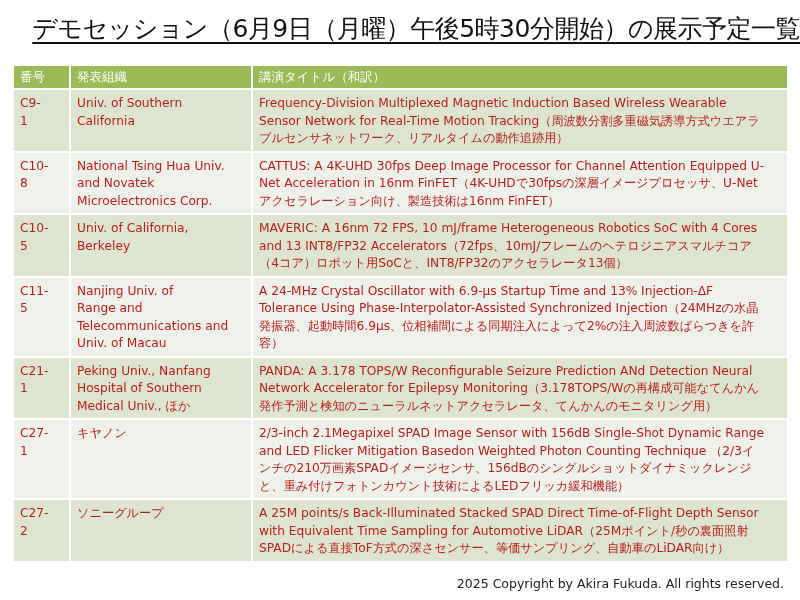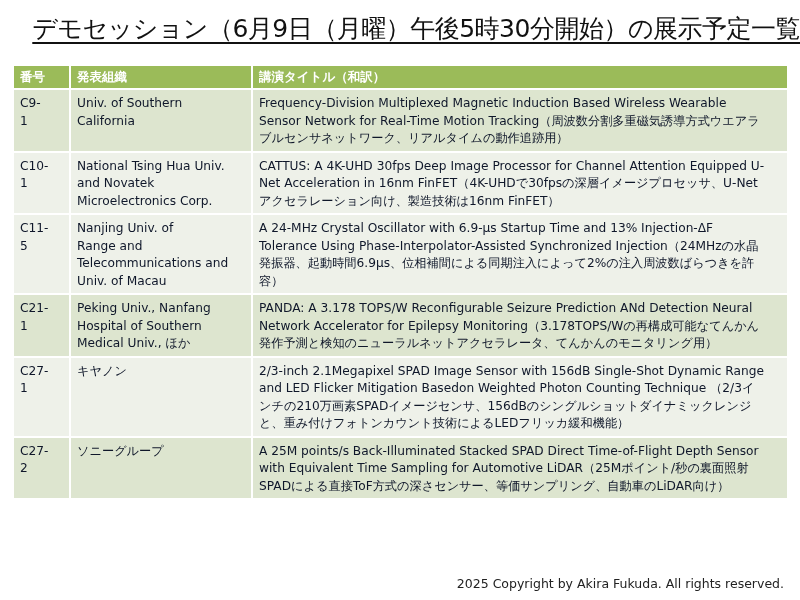--- a/index.html
+++ b/index.html
@@ -13,27 +13,27 @@
     font-family: "DejaVu Sans", sans-serif;
   }
   .title span { text-decoration: underline; text-underline-offset: 5px; text-decoration-thickness: 2px; }
   table.schedule {
     position: absolute; left: 14px; top: 66px; width: 773px;
     border-collapse: separate; border-spacing: 0;
     font-size: 12.2px; line-height: 17.5px; table-layout: fixed;
     font-family: "DejaVu Sans", sans-serif;
   }
   table.schedule th {
-    background: #9bbb59; color: #ffffff; font-weight: bold; text-align: left;
+    background: #9bbb59; color: #ffffff; font-weight: normal; text-align: left;
     height: 22px; padding: 0 6px; font-size: 12.5px;
     border-right: 2px solid #ffffff; border-bottom: 2px solid #ffffff; margin-top: 48px;
   }
   table.schedule th:last-child, table.schedule td:last-child { border-right: none; }
   table.schedule td {
-    vertical-align: top; padding: 5px 22px 3px 6px; color: #0f172a;
+    vertical-align: top; padding: 5px 22px 3px 6px; color: #b91c1c;
     border-right: 2px solid #ffffff; border-bottom: 2px solid #ffffff;
   }
   table.schedule tr.odd td { background: #dde5cf; }
   table.schedule tr.even td { background: #eef1e9; }
   col.c-id { width: 57px; }
   col.c-org { width: 182px; }
   .org { white-space: pre-line; }
   .footer {
     position: absolute; right: 16px; top: 576px; font-size: 12.5px; color: #222;
     font-family: "DejaVu Sans", sans-serif;
@@ -59,25 +59,30 @@
       <th>講演タイトル（和訳）</th>
     </tr>
   </thead>
   <tbody>
     <tr class="odd" style="height:60px">
       <td>C9-1</td>
       <td class="org">Univ. of Southern California</td>
       <td>Frequency-Division Multiplexed Magnetic Induction Based Wireless Wearable Sensor Network for Real-Time Motion Tracking（周波数分割多重磁気誘導方式ウエアラブルセンサネットワーク、リアルタイムの動作追跡用）</td>
     </tr>
     <tr class="even" style="height:60px">
-      <td>C10-1</td>
+      <td>C10-8</td>
       <td class="org">National Tsing Hua Univ.
 and  Novatek
 Microelectronics Corp.</td>
       <td>CATTUS: A 4K-UHD 30fps Deep Image Processor for Channel Attention Equipped U-Net Acceleration in 16nm FinFET（4K-UHDで30fpsの深層イメージプロセッサ、U-Netアクセラレーション向け、製造技術は16nm FinFET）</td>
+    </tr>
+    <tr class="odd" style="height:60px">
+      <td>C10-5</td>
+      <td class="org">Univ. of California, Berkeley</td>
+      <td>MAVERIC: A 16nm 72 FPS, 10 mJ/frame Heterogeneous Robotics SoC with 4 Cores and 13 INT8/FP32 Accelerators（72fps、10mJ/フレームのヘテロジニアスマルチコア（4コア）ロボット用SoCと、INT8/FP32のアクセラレータ13個）</td>
     </tr>
     <tr class="even" style="height:77px">
       <td>C11-5</td>
       <td class="org">Nanjing Univ. of
 Range and
 Telecommunications and
 Univ. of Macau</td>
       <td>A 24-MHz Crystal Oscillator with 6.9-µs Startup Time and 13% Injection-ΔF Tolerance Using Phase-Interpolator-Assisted Synchronized Injection（24MHzの水晶発振器、起動時間6.9µs、位相補間による同期注入によって2%の注入周波数ばらつきを許容）</td>
     </tr>
     <tr class="odd" style="height:60px">

